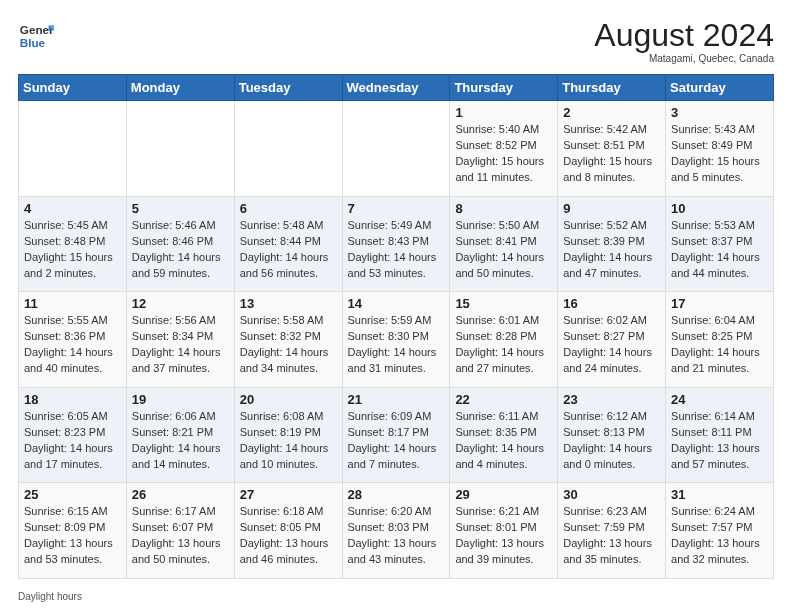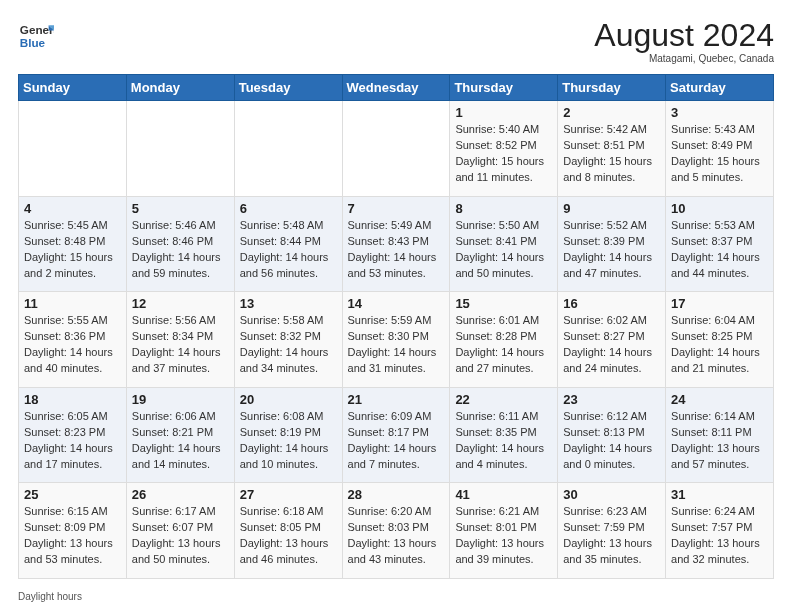--- a/index.html
+++ b/index.html
@@ -333,21 +333,21 @@
 and 46 minutes.</div>
           </td>
           <td>
             <span class="day-num">28</span>
             <div class="day-info">Sunrise: 6:20 AM
 Sunset: 8:03 PM
 Daylight: 13 hours
 and 43 minutes.</div>
           </td>
           <td>
-            <span class="day-num">41</span>
+            <span class="day-num">29</span>
             <div class="day-info">Sunrise: 6:21 AM
 Sunset: 8:01 PM
 Daylight: 13 hours
 and 39 minutes.</div>
           </td>
           <td>
             <span class="day-num">30</span>
             <div class="day-info">Sunrise: 6:23 AM
 Sunset: 7:59 PM
 Daylight: 13 hours

